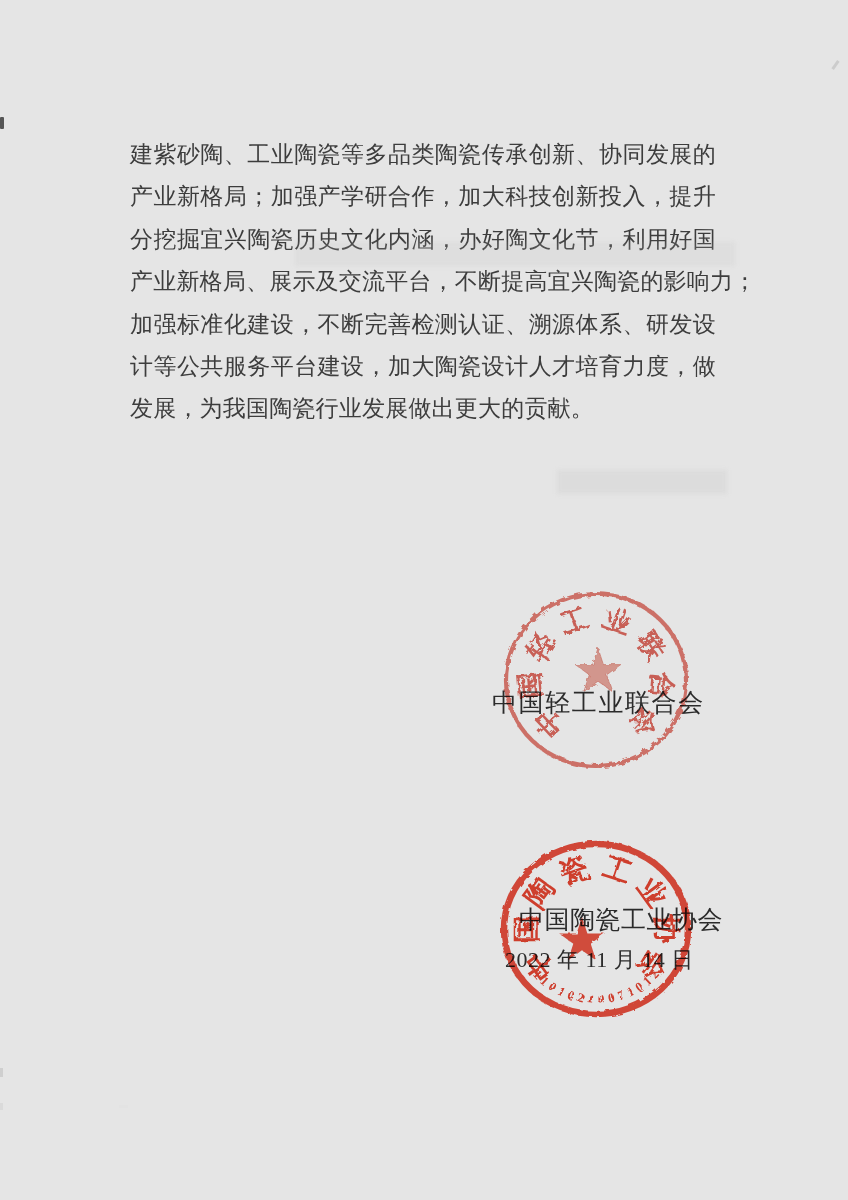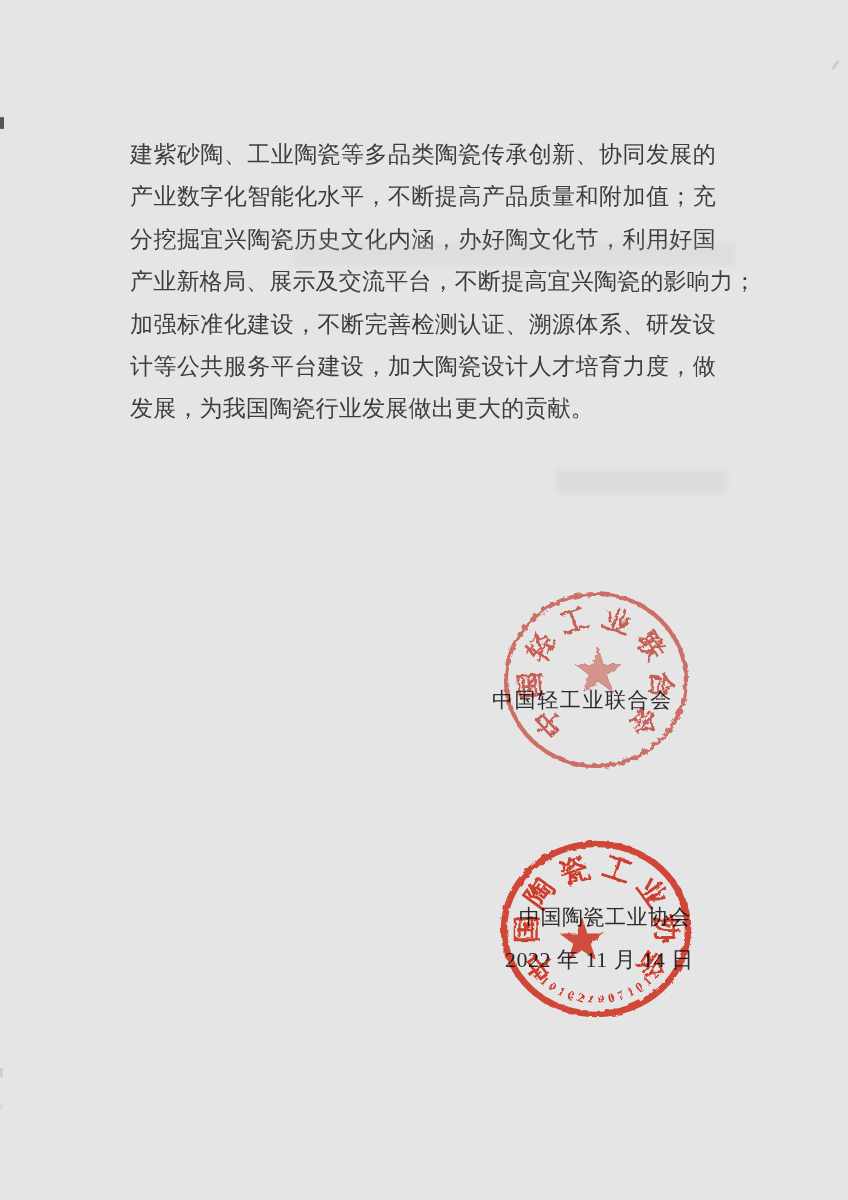--- a/index.html
+++ b/index.html
@@ -24,21 +24,21 @@
     text-align-last:justify;
     height:42.4px;
     white-space:nowrap;
   }
   .body-line.last{
     text-align-last:left;
   }
   .sig{
     position:absolute;
     color:#2b2b2b;
-    font-size:21px;
+    font-size:25px;
     white-space:nowrap;
     z-index:2;
   }
   .sig-light{left:492px;top:686px;letter-spacing:1.6px;}
   .sig-ceramic{left:519px;top:903px;letter-spacing:0.5px;}
   .sig-date{left:505px;top:945px;font-size:22px;letter-spacing:0.5px;}
   .seal{
     position:absolute;
     mix-blend-mode:multiply;
     z-index:3;
@@ -56,21 +56,21 @@
   .ghost2{left:557px;top:470px;width:170px;height:24px;background:rgba(185,185,185,.20);filter:blur(2px);}
   .seal text{font-family:"Liberation Serif","DejaVu Serif",serif;font-weight:bold;}
 </style>
 </head>
 <body>
 
 <div class="page">
 
   <div class="body-text">
     <div class="body-line">建紫砂陶、工业陶瓷等多品类陶瓷传承创新、协同发展的</div>
-    <div class="body-line">产业数字化智能化水平，不断提高产品质量和附加值；充</div>
+    <div class="body-line">产业新格局；加强产学研合作，加大科技创新投入，提升</div>
     <div class="body-line">分挖掘宜兴陶瓷历史文化内涵，办好陶文化节，利用好国</div>
     <div class="body-line">产业新格局、展示及交流平台，不断提高宜兴陶瓷的影响力；</div>
     <div class="body-line">加强标准化建设，不断完善检测认证、溯源体系、研发设</div>
     <div class="body-line">计等公共服务平台建设，加大陶瓷设计人才培育力度，做</div>
     <div class="body-line last">发展，为我国陶瓷行业发展做出更大的贡献。</div>
   </div>
 
   <div class="sig sig-light">中国轻工业联合会</div>
   <div class="sig sig-ceramic">中国陶瓷工业协会</div>
   <div class="sig sig-date">2022 年 11 月 14 日</div>

